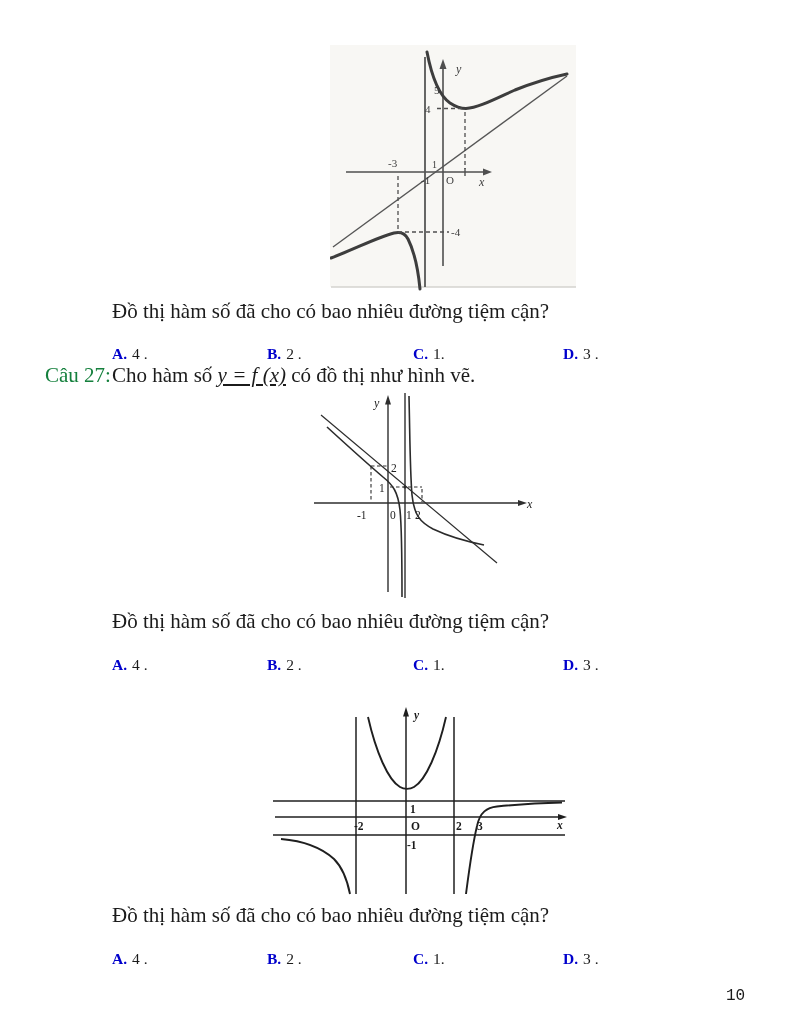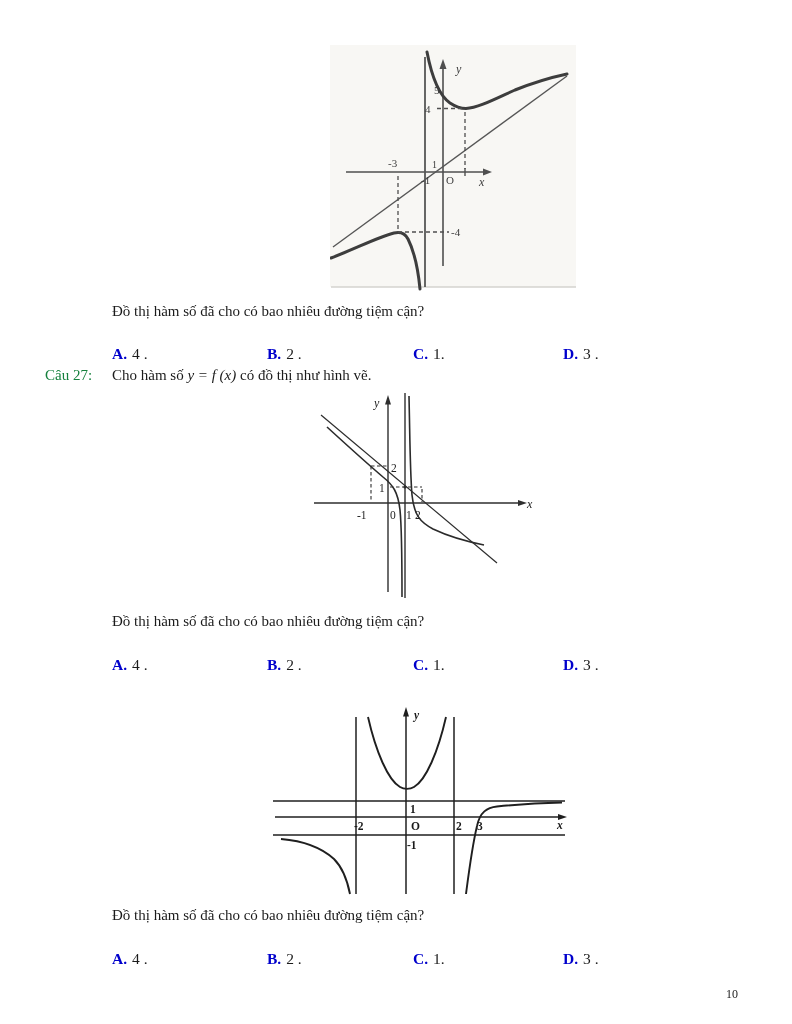--- a/index.html
+++ b/index.html
@@ -1,29 +1,29 @@
 <!DOCTYPE html>
 <html><head>
 <meta charset="utf-8">
 <style>
   html,body{margin:0;padding:0;background:#ffffff;}
   .page{
     position:relative;width:792px;height:1024px;background:#ffffff;
     font-family:"Liberation Serif","DejaVu Serif",serif;color:#1b1b1b;overflow:hidden;
   }
-  .line{position:absolute;white-space:nowrap;font-size:15px;line-height:19px;}
+  .line{position:absolute;white-space:nowrap;font-size:21px;line-height:19px;}
   .answers-row{position:absolute;height:20px;width:640px;font-size:15.5px;}
   .answer{position:absolute;top:12px;white-space:nowrap;}
   .answer .lab{font-weight:bold;color:#0000cc;}
   .answer .val{margin-left:5px;color:#1b1b1b;}
   .q-heading{font-weight:normal;color:#15803d;display:inline-block;width:67px;}
-  .math{font-style:italic;}
+  .math{font-style:italic;text-decoration:underline;}
   .fig{position:absolute;}
   .fig text{font-family:"Liberation Serif","DejaVu Serif",serif;}
-  .page-number{position:absolute;font-size:12px;color:#1b1b1b;}
+  .page-number{position:absolute;font-size:16px;color:#1b1b1b;font-family:Liberation Mono, monospace;}
   .axisletter{font-style:italic;}
 </style>
 </head>
 <body>
 
 <div class="page">
 
   <svg class="fig" style="left:330px;top:45px;" width="246" height="247" viewBox="330 45 246 247">
     <rect x="330" y="45" width="246" height="242" fill="#f8f7f4"></rect>
     <line x1="331" y1="287" x2="576" y2="287" stroke="#d5d3cf" stroke-width="1.5"></line>

